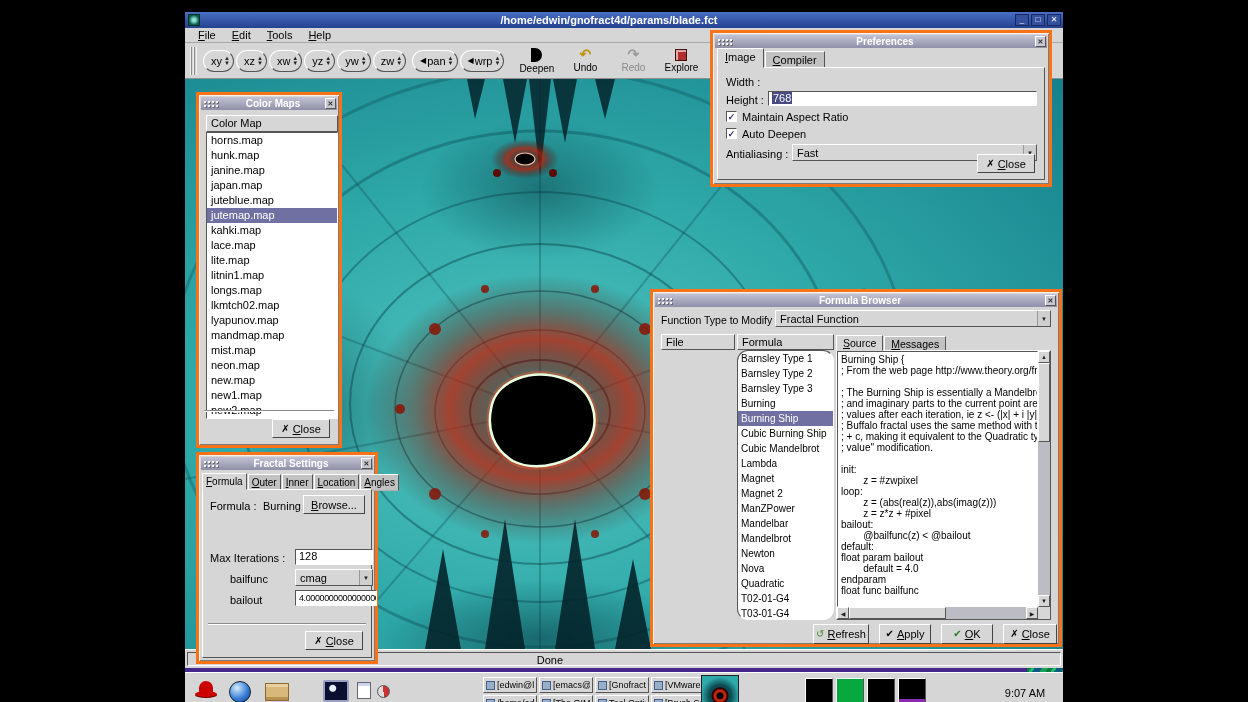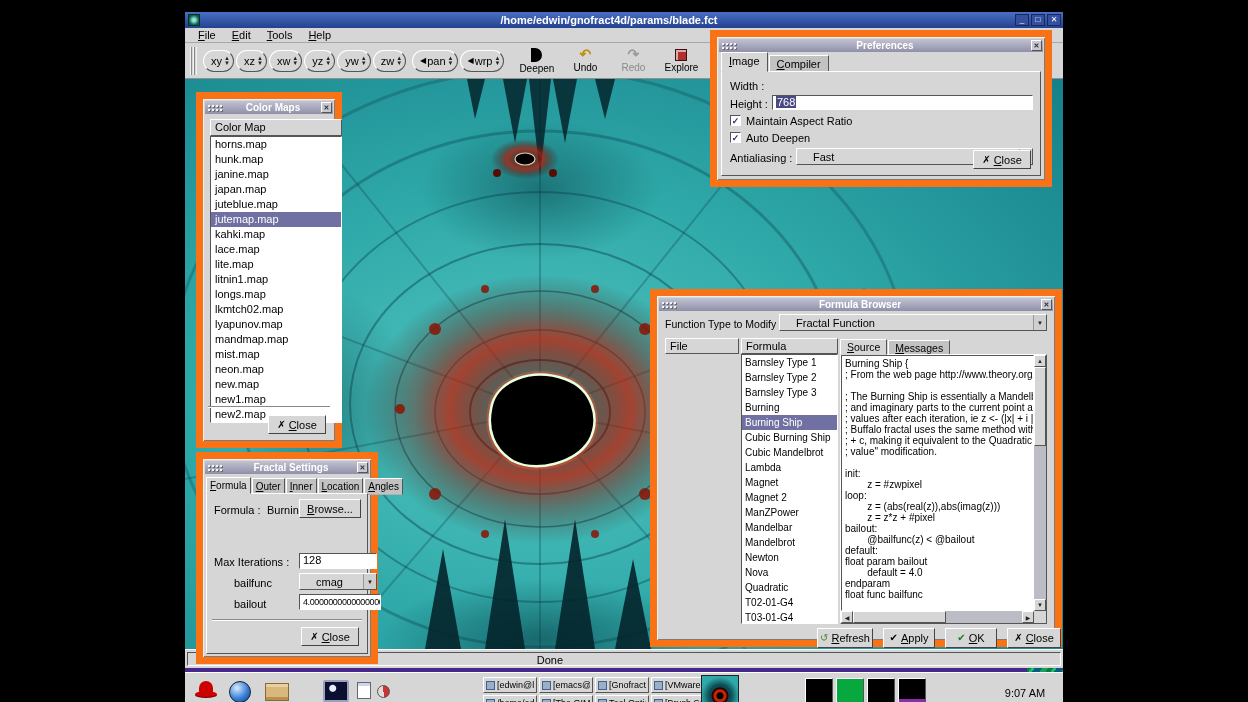--- a/index.html
+++ b/index.html
@@ -34,42 +34,42 @@
   .redo-ic { color:#9a9a9a; }
   .disabled .tool-label { color:#8a8a8a; }
   .explore-icon { width:12px; height:12px; background:#b03030; border:1px solid #401010; box-shadow:inset 2px 2px 0 #e0a8a8; }
   .canvas { position:absolute; left:0; top:67px; width:878px; height:570px; background:#2fa9a9; overflow:hidden; }
   .canvas svg { position:absolute; left:0; top:0; }
   .statusbar { position:absolute; left:0; top:637px; width:878px; height:19px; background:#d6d6d6; border-top:1px solid #fff; }
   .status-inner { position:absolute; left:2px; right:2px; top:2px; bottom:2px; border:1px solid; border-color:#555 #fff #fff #555; }
   .status-text { position:absolute; left:40%; top:1px; font-size:11px; }
 
   
-  .dialog { position:absolute; background:#d6d6d6; border:7px solid #f97316;
+  .dialog { position:absolute; background:#d6d6d6; border:3px solid #f97316;
     box-shadow:inset 1px 1px 0 #f2f2f2, inset -1px -1px 0 #7c7c7c; }
   .dlg-title { position:absolute; left:2px; right:2px; top:2px; height:13px; display:flex; align-items:center;
     background:linear-gradient(180deg,#c2c2d4,#8f8fa8); color:#fff; font-size:10px; font-weight:bold; }
   .grip { width:16px; height:8px; margin:0 2px; flex:none;
     background-image:radial-gradient(#f4f4f4 35%, rgba(0,0,0,0) 36%), radial-gradient(#6a6a6a 35%, rgba(0,0,0,0) 36%);
     background-size:4px 4px; background-position:0 0, 1px 1px; }
   .dlg-title-text { flex:1; text-align:center; white-space:nowrap; overflow:hidden; }
   .dlg-close { width:11px; height:11px; margin-right:1px; background:#c8c8d4; border:1px solid; border-color:#fff #555 #555 #fff;
     color:#333; font-size:7px; line-height:9px; text-align:center; font-weight:bold; flex:none; }
 
   .list-header { background:#d6d6d6; border:1px solid; border-color:#fff #555 #555 #fff; padding:1px 4px; font-size:11px; overflow:hidden; white-space:nowrap; }
   .gtk-list { background:#fff; border:1px solid; border-color:#555 #fff #fff #555; overflow:hidden; }
   .list-item { height:15px; line-height:15px; padding:0 4px; white-space:nowrap; overflow:hidden; font-size:11px; }
   .list-item.selected { background:#7070a2; color:#fff; }
   .gtk-btn { position:absolute; display:flex; align-items:center; justify-content:center; gap:3px; background:#d6d6d6;
     border:1px solid; border-color:#fff #444 #444 #fff; font-size:11px; font-family:inherit; }
   .btn-ic { font-size:10px; line-height:10px; }
   .btn-label { display:inline-block; }
   .btn-label::first-letter { text-decoration:underline; }
   .entry { background:#fff; border:1px solid; border-color:#555 #fff #fff #555; padding:0 3px; font-size:11px; line-height:13px; overflow:hidden; white-space:nowrap; position:absolute; }
-  .combo { position:absolute; background:#d6d6d6; border:1px solid; border-color:#fff #555 #555 #fff; display:flex; align-items:center; padding-left:16px; font-size:11px; }
+  .combo { position:absolute; background:#d6d6d6; border:1px solid; border-color:#fff #555 #555 #fff; display:flex; align-items:center; padding-left:4px; font-size:11px; }
   .combo-value { flex:1; white-space:nowrap; overflow:hidden; }
   .combo-arrow { width:13px; height:100%; border-left:1px solid #999; background:#cfcfcf; font-size:6px; display:flex; align-items:center; justify-content:center; color:#222; flex:none; }
   .tabs { position:absolute; display:flex; align-items:flex-end; }
   .tab { display:inline-block; padding:2px 7px 2px 7px; background:#c2c2c2; border:1px solid; border-color:#fff #555 #b0b0b0 #fff; margin-right:1px; position:relative; top:1px; }
   .tab.selected { background:#d6d6d6; padding-bottom:4px; top:0; z-index:3; border-bottom-color:#d6d6d6; }
   .tab::first-letter { text-decoration:underline; }
   .notebook-page { position:absolute; background:#d6d6d6; border:1px solid; border-color:#fff #555 #555 #fff; z-index:2; }
   .checkbox { position:absolute; width:11px; height:11px; background:#fff; border:1px solid; border-color:#555 #fff #fff #555;
     font-size:9px; line-height:10px; text-align:center; color:#28287c; font-weight:bold; }
   .cb-label { position:absolute; font-size:11px; }
@@ -118,21 +118,21 @@
   .fs-close { right:8px; bottom:7px; width:58px; height:19px; }
 
   
   .browser { left:465px; top:277px; width:412px; height:358px; z-index:13; }
   .fb-fn-label { left:8px; top:22px; font-size:10.5px; }
   .fb-fn-combo { left:122px; top:18px; right:8px; height:17px; }
   .fb-file-header { position:absolute; left:8px; top:42px; width:74px; height:16px; }
   .fb-file-list { position:absolute; left:8px; top:58px; width:74px; height:270px; font-size:10px; }
   .fb-file-list .list-item { font-size:10px; padding:0 2px; }
   .fb-form-header { position:absolute; left:84px; top:42px; width:97px; height:16px; }
-  .fb-form-list { position:absolute; left:84px; top:58px; width:97px; height:270px; }
+  .fb-form-list { position:absolute; left:84px; top:58px; width:97px; height:270px;border-radius:11px; }
   .fb-form-list .list-item { font-size:10px; padding:0 3px; }
   .fb-src-tabs { left:183px; top:42px; height:17px;text-align:center; }
   .fb-src-tabs .tab { padding:1px 6px; font-size:10.5px; }
   .fb-src-page { left:183px; top:58px; right:8px; height:270px; background:#d6d6d6; }
   .src-area { position:absolute; left:0; top:0; right:12px; bottom:12px; background:#fff; border:1px solid; border-color:#555 #fff #fff #555; overflow:hidden; }
   .src-area pre { font-family:"Liberation Sans", sans-serif; font-size:10px; line-height:11px; padding:2px 3px; white-space:pre; }
   .vscroll { position:absolute; right:0; top:0; bottom:12px; width:12px; background:#bcbcc4; display:flex; flex-direction:column; }
   .hscroll { position:absolute; left:0; right:12px; bottom:0; height:12px; background:#bcbcc4; display:flex; }
   .sb-btn { width:12px; height:12px; background:#d6d6d6; border:1px solid; border-color:#fff #555 #555 #fff; font-size:6px; display:flex; align-items:center; justify-content:center; flex:none; color:#222; }
   .sb-track { flex:1; position:relative; }

